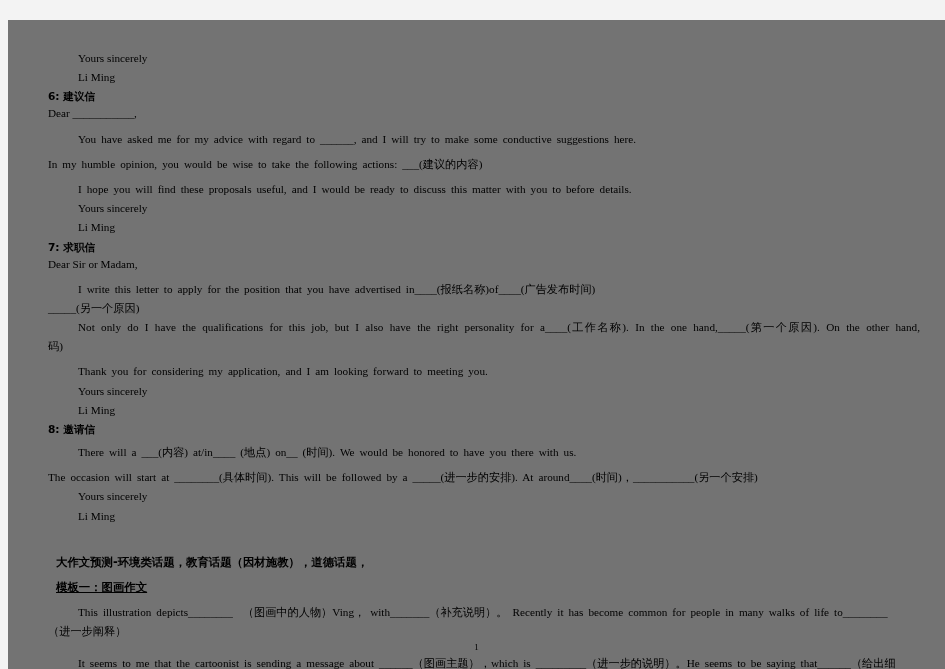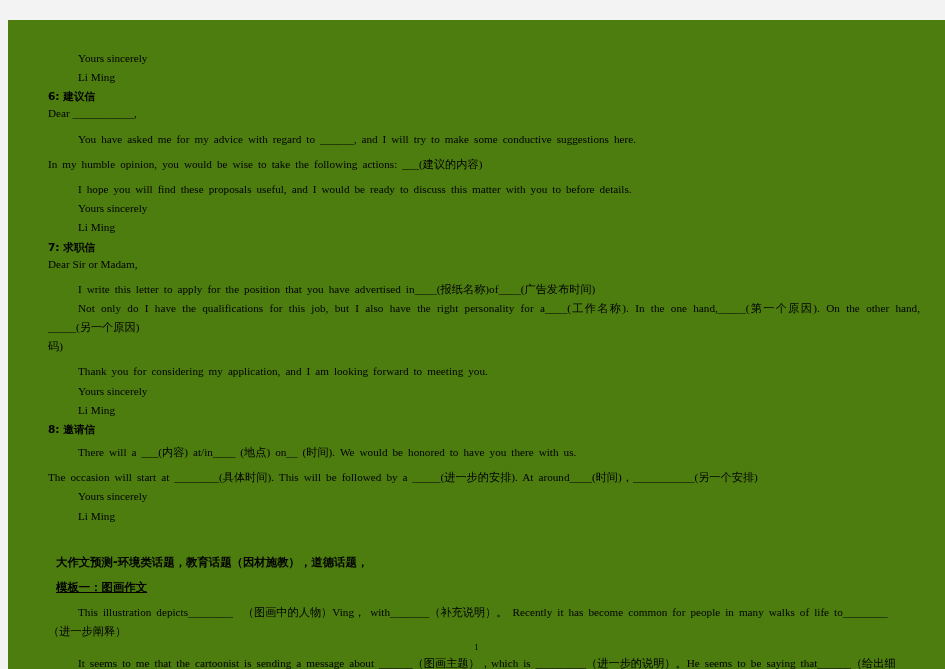--- a/index.html
+++ b/index.html
@@ -14,21 +14,21 @@
     font-family: "Liberation Serif", "DejaVu Serif", serif;
     overflow: hidden;
   }
 
   #page {
     position: absolute;
     left: 8px;
     top: 20px;
     width: 937px;
     height: 649px;
-    background: #4d7c0f;
+    background: #737373;
     overflow: hidden;
   }
 
   .content {
     position: absolute;
     left: 40px;
     top: 30px;
     width: 872px;
     font-size: 11.2px;
     line-height: 1.0;
@@ -113,22 +113,22 @@
     <p class="p">Dear ___________,</p>
     <p class="p indent just word-sp">You have asked me for my advice with regard to ______, and I will try to make some conductive suggestions here.</p>
     <p class="p just word-sp">In my humble opinion, you would be wise to take the following actions: ___(建议的内容)</p>
     <p class="p indent just word-sp">I hope you will find these proposals useful, and I would be ready to discuss this matter with you to before details.</p>
     <p class="p indent">Yours sincerely</p>
     <p class="p indent">Li Ming</p>
 
     <p class="heading">7: 求职信</p>
     <p class="p">Dear Sir or Madam,</p>
     <p class="p indent just word-sp">I write this letter to apply for the position that you have advertised in____(报纸名称)of____(广告发布时间)</p>
+    <p class="p">_____(另一个原因)</p>
     <p class="p indent spread word-sp">Not only do I have the qualifications for this job, but I also have the right personality for a____(工作名称). In the one hand,_____(第一个原因). On the other hand,</p>
-    <p class="p">_____(另一个原因)</p>
     <p class="p">码)</p>
     <p class="p indent just word-sp">Thank you for considering my application, and I am looking forward to meeting you.</p>
     <p class="p indent">Yours sincerely</p>
     <p class="p indent">Li Ming</p>
 
     <p class="heading">8: 邀请信</p>
     <p class="p indent just word-sp">There will a ___(内容) at/in____ (地点) on__ (时间). We would be honored to have you there with us.</p>
     <p class="p just word-sp">The occasion will start at ________(具体时间). This will be followed by a _____(进一步的安排). At around____(时间)，___________(另一个安排)</p>
     <p class="p indent">Yours sincerely</p>
     <p class="p indent">Li Ming</p>

